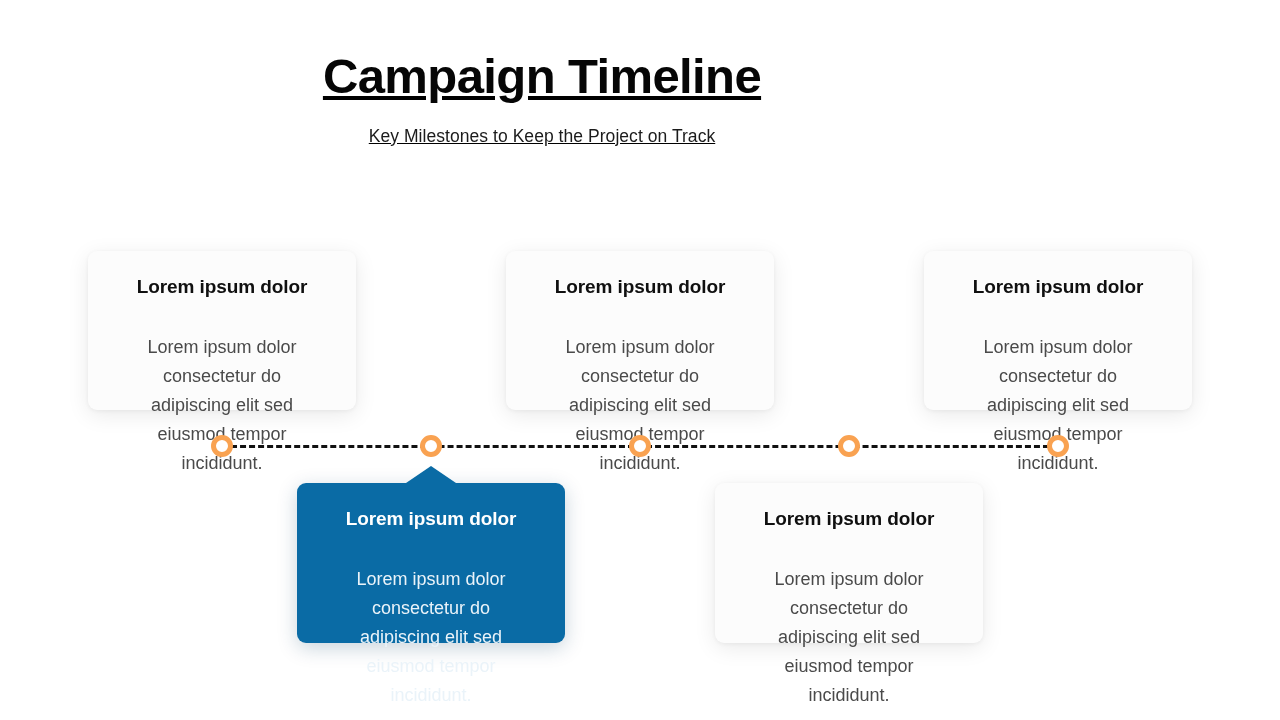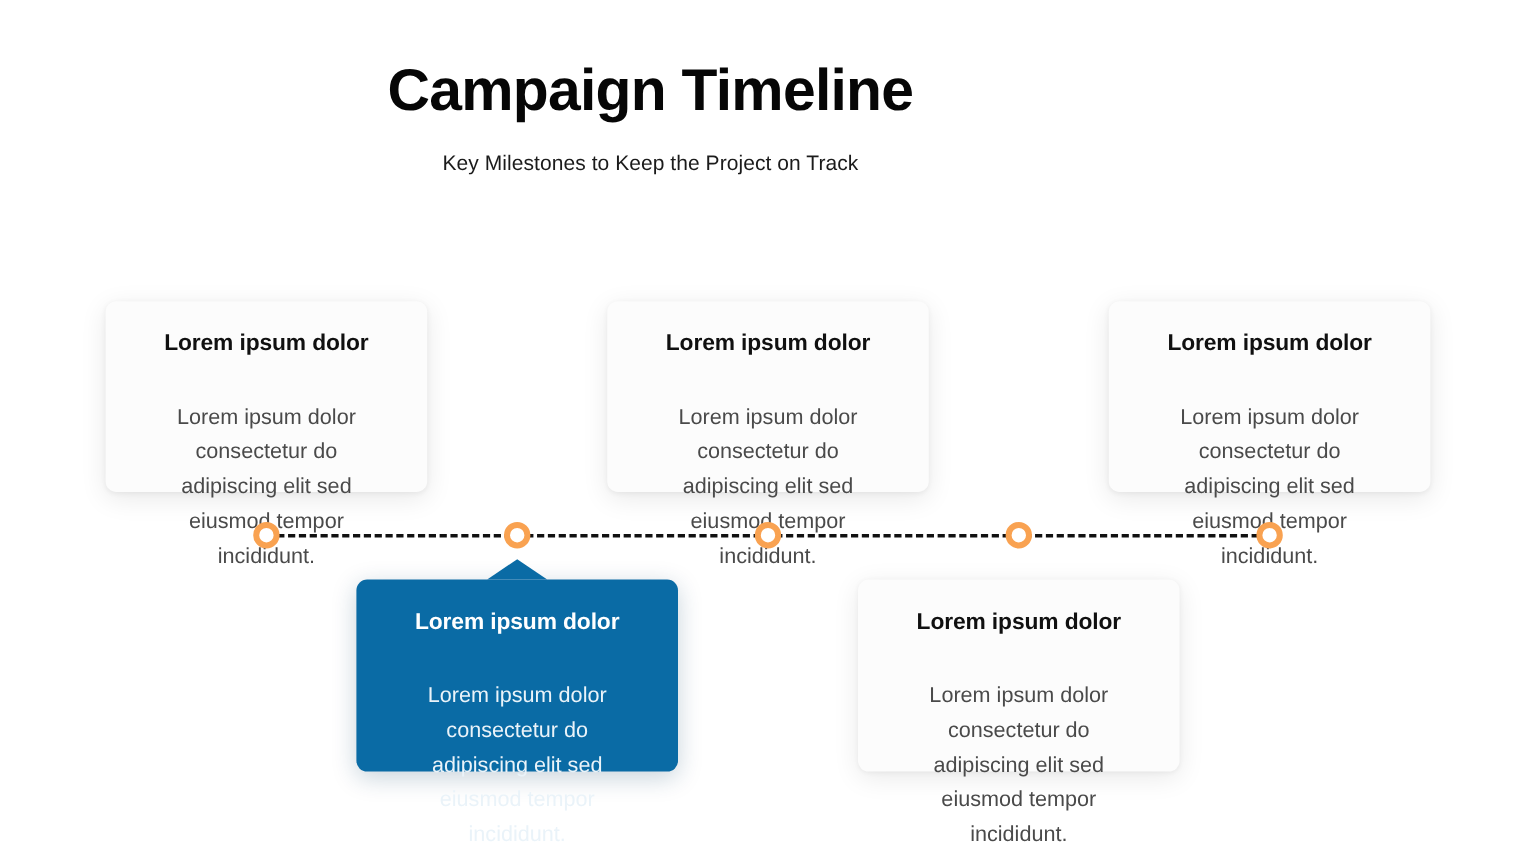--- a/index.html
+++ b/index.html
@@ -20,20 +20,21 @@
     background: #ffffff;
   }
 
   
   #header {
     position: absolute;
     top: 50px;
     left: 0;
     width: 1084px;
     text-align: center;
+    text-decoration: underline;
   }
   #slide-title {
     font-size: 49px;
     font-weight: bold;
     color: #060606;
     letter-spacing: -0.6px;
     line-height: 1.08;
     margin: 0;
   }
   #slide-subtitle {

